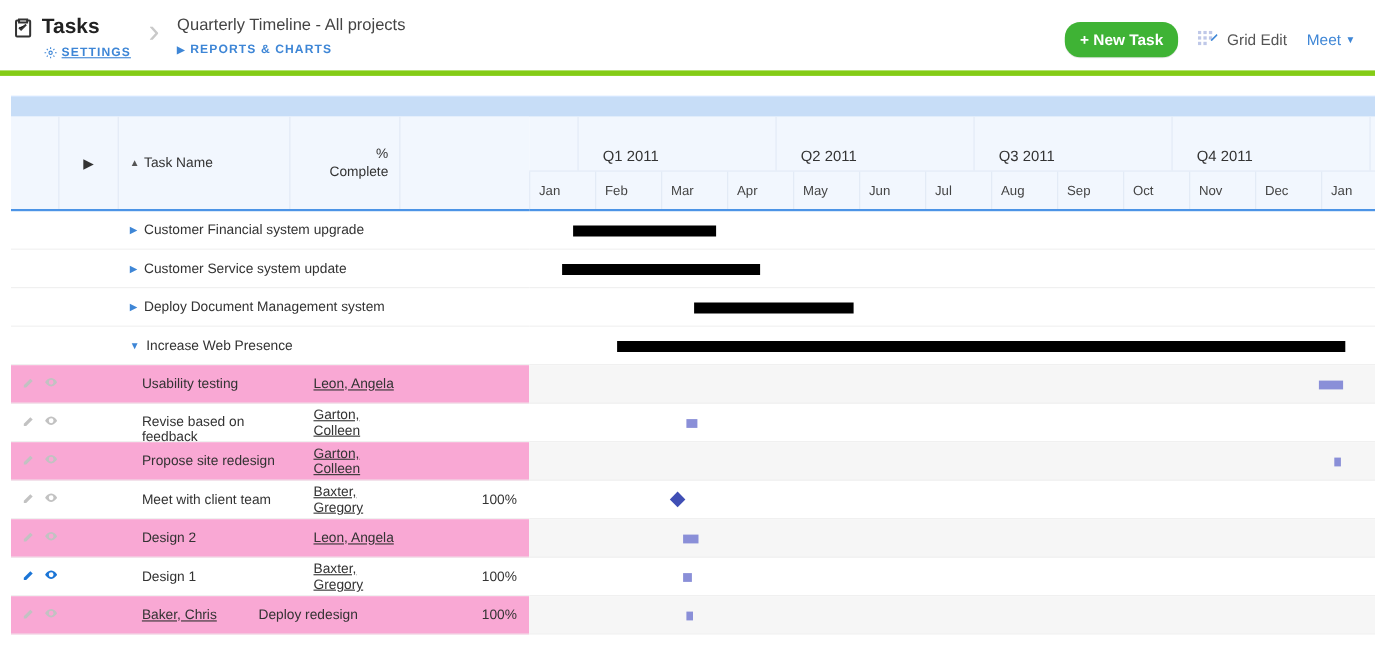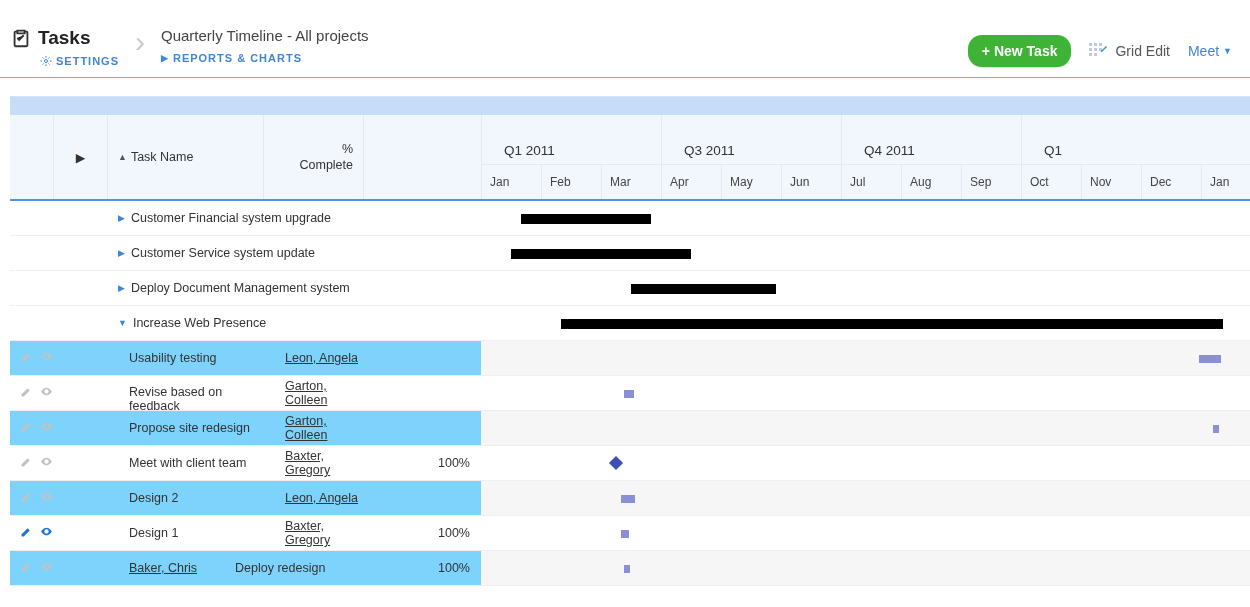--- a/index.html
+++ b/index.html
@@ -1,24 +1,24 @@
 <!DOCTYPE html>
 <html><head>
 <meta charset="utf-8">
 <style>
   * { box-sizing: border-box; margin: 0; padding: 0; }
   body { font-family: "Segoe UI", Tahoma, sans-serif; font-size: 13px; color: #333; background: #fff; width: 1250px; }
   
   
-  .app-header { display: flex; align-items: flex-end; padding: 27px 18px 10px 10px; border-bottom: 1px solid #84cc16; }
+  .app-header { display: flex; align-items: center; padding: 14px 18px 10px 10px; border-bottom: 5px solid #84cc16; }
   .hdr-left { display: flex; align-items: flex-start; gap: 14px; }
   .tasks-block { display:flex; flex-direction:column; align-items:flex-start; }
   .tasks-title { display:flex; align-items:center; gap:6px; font-size:19px; font-weight:600; color:#222; }
   .tasks-title svg { flex:none; }
-  .settings-link { display:flex; align-items:center; gap:4px; margin-top:6px; margin-left:30px; color:#3e86d6; font-size:11px; letter-spacing:1px; font-weight:600; cursor:pointer; }
+  .settings-link { display:flex; align-items:center; gap:4px; margin-top:6px; margin-left:30px; color:#3e86d6; font-size:11px; letter-spacing:1px; font-weight:600; cursor:pointer;text-decoration:underline; }
   .chevron-sep { color:#c9c9c9; font-size:30px; line-height:1; padding:0 2px; user-select:none; }
   .crumb-block { display:flex; flex-direction:column; }
   .crumb-title { font-size:15px; color:#444; }
   .reports-link { display:flex; align-items:center; gap:4px; margin-top:8px; color:#3e86d6; font-size:11px; letter-spacing:1px; font-weight:600; cursor:pointer; }
   .caret-mini { color:#3e86d6; font-size:9px; }
   .hdr-right { margin-left:auto; display:flex; align-items:center; gap:18px; padding-top:4px; }
   .btn-new { background:#3fb335; color:#fff; font-weight:700; border:none; border-radius:14px; padding:8px 14px; font-size:14px; cursor:pointer; box-shadow:0 1px 0 rgba(0,0,0,.1); }
   .grid-edit { display:flex; align-items:center; gap:8px; color:#555; cursor:pointer; font-size:14px; }
   .grid-edit-icon { display:inline-block; }
   .more-link { display:flex; align-items:center; gap:4px; color:#3e86d6; font-size:14px; cursor:pointer; }
@@ -36,28 +36,28 @@
   .left-pane .colhdr-row .cell { display:flex; align-items:center; padding:0 10px; font-size:12.5px; color:#333; border-right:1px solid #e2e9f5; }
   .cell.actions { flex:0 0 44px; justify-content:center; }
   .cell.expander { flex:0 0 54px; justify-content:center; color:#c7d4e8; }
   .cell.taskname { flex:0 0 156px; font-weight:500; }
   .cell.taskname .sort-caret { color:#555; font-size:9px; margin-right:4px; }
   .cell.assigned { flex:0 0 106px; }
   .cell.pct { flex:0 0 100px; justify-content:flex-end; text-align:right; line-height:1.3; }
   
   
   .right-pane .colhdr-row { flex-direction:column; align-items:stretch; padding:0; }
-  .quarters { display:flex; height:50px; }
+  .quarters { display:flex; height:50px;margin-left:44px; }
   .quarters .q { flex:0 0 180px; display:flex; align-items:flex-end; padding-bottom:6px; padding-left:22px; font-size:13.5px; color:#333; border-left:1px solid #e2e9f5; }
   .months { display:flex; height:36px; border-top:1px solid #e2e9f5; }
   .months .m { flex:0 0 60px; display:flex; align-items:center; padding-left:8px; font-size:12px; border-left:1px solid #e2e9f5; color:#444; }
   
   
   .row { display:flex; height:35px; align-items:stretch; border-bottom:1px solid #efefef; }
-  .row.alt { background:#7dd3fc; }
+  .row.alt { background:#f9a8d4; }
   .row .cell { display:flex; align-items:center; padding:0 10px; font-size:12.5px; border-right:1px solid transparent; }
   .row .cell.actions { gap:6px; color:#c2c2c2; }
   .row .cell.actions.active { color:#1b75d6; }
   .row .cell.taskname { flex:0 0 156px; }
   .row.parent .cell.taskname { font-weight:500; }
   .row .caret-row { font-size:9px; margin-right:6px; color:#3e86d6; }
   .row .cell.assigned a { color:#333; text-decoration:underline; cursor:pointer; }
   .row .cell.pct { justify-content:flex-end; }
   
   
@@ -302,20 +302,21 @@
             </div>
             <div class="cell pct" style="flex: 0 0 100px;">100%</div>
           </div>
         </div>
     </div>
 
     <div class="right-pane">
       <div class="colhdr-row">
         <div class="quarters" id="quarters">
             <div class="q">Q1 2011</div>
+            <div class="q">Q2 2011</div>
             <div class="q">Q3 2011</div>
             <div class="q">Q4 2011</div>
             <div class="q">Q1</div>
           </div>
         <div class="months" id="months">
             <div class="m">Jan</div>
             <div class="m">Feb</div>
             <div class="m">Mar</div>
             <div class="m">Apr</div>
             <div class="m">May</div>

